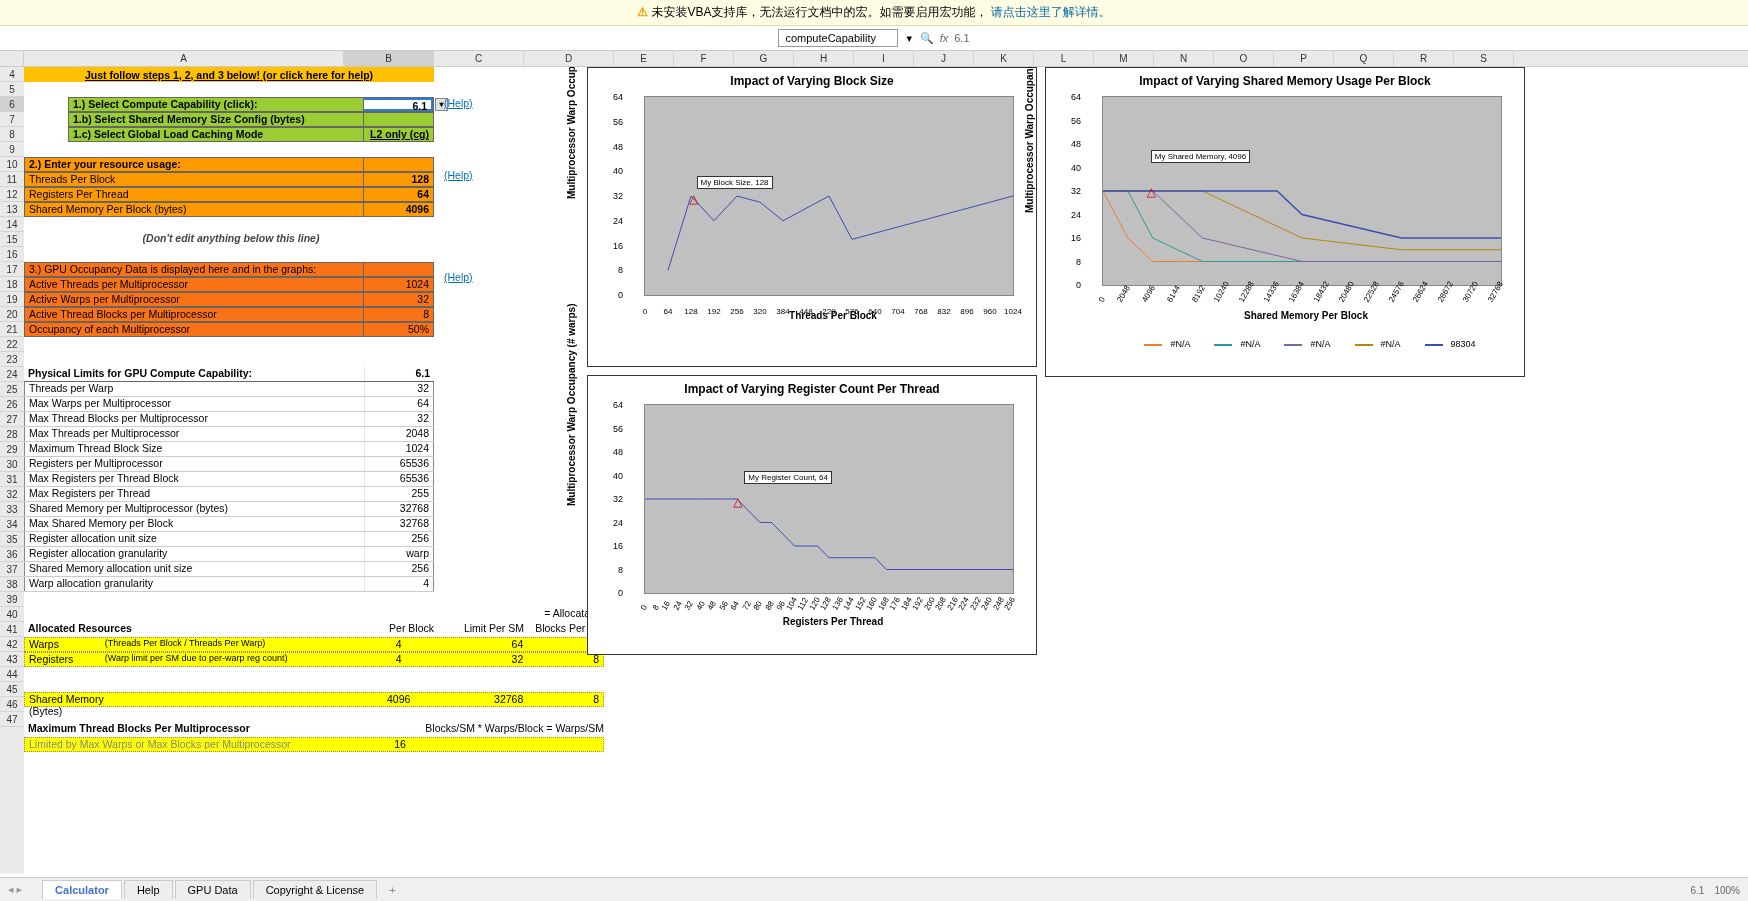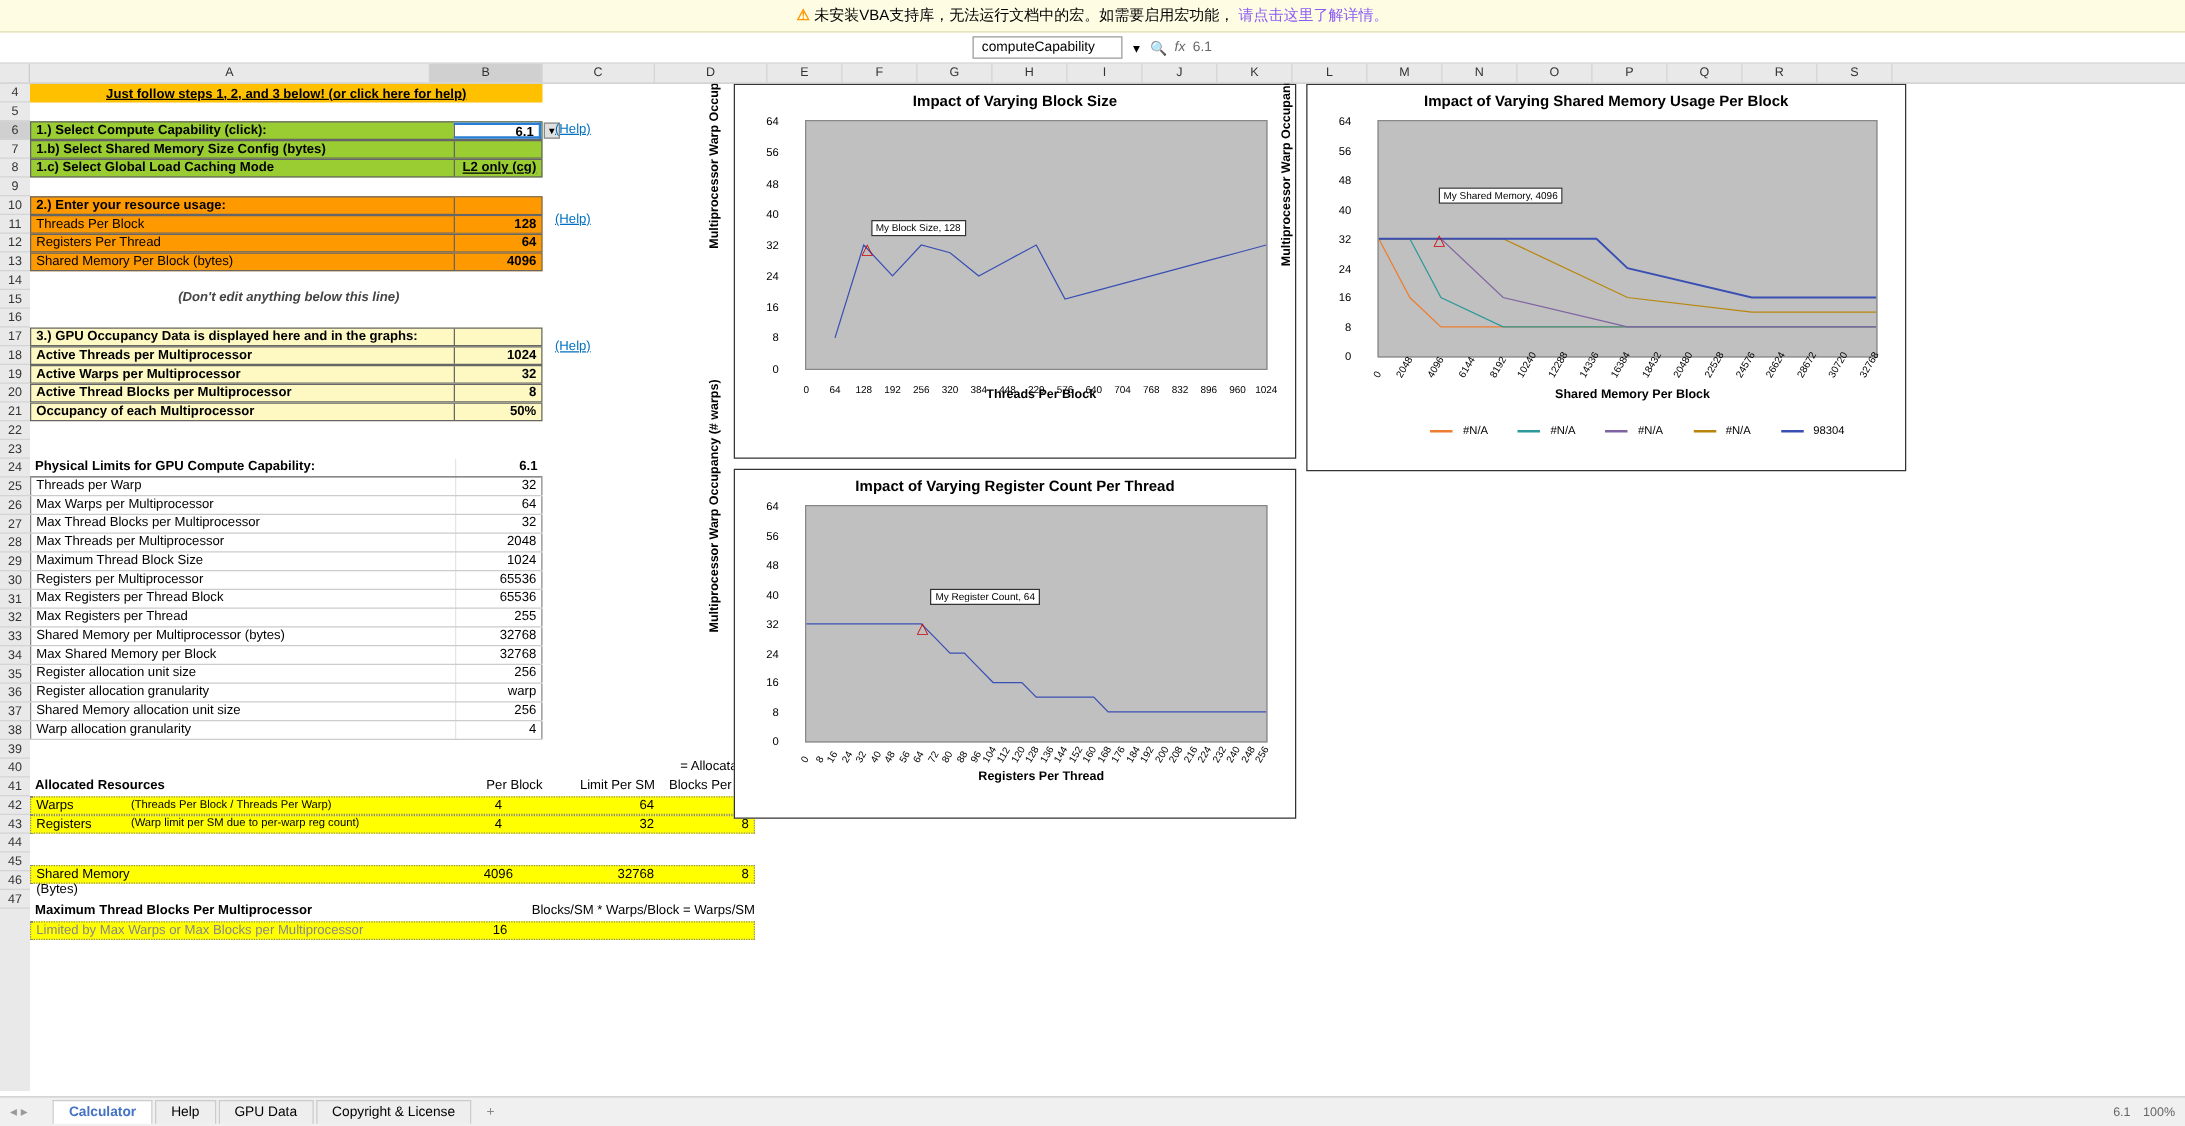--- a/index.html
+++ b/index.html
@@ -1,44 +1,44 @@
 <!DOCTYPE html>
 <html><head>
 <meta charset="utf-8">
 <style>
 * { box-sizing: border-box; margin: 0; padding: 0; }
 body { font-family: Arial, sans-serif; font-size: 11px; background: #fff; overflow: hidden; }
 .notification { background: #fffce4; border-bottom: 1px solid #e0dcb0; padding: 4px; text-align: center; font-size: 12px; }
 .notification .warn-icon { color: #f90; font-weight: bold; }
-.notification a { color: #8b5cf6; text-decoration: none; }
+.notification a { color: #0369a1; text-decoration: none; }
 .formula-bar { display: flex; align-items: center; padding: 3px 6px; border-bottom: 1px solid #ccc; gap: 8px; justify-content: center; }
 .namebox { width: 120px; border: 1px solid #999; padding: 2px 6px; font-size: 11px; background: #fff; }
 .fx-area { display: flex; align-items: center; gap: 6px; font-size: 11px; color: #666; }
 .fx-icon { font-style: italic; }
 .col-headers { display: flex; background: #e9e9e9; border-bottom: 1px solid #ccc; font-size: 10px; color: #333; }
 .row-hdr-gap { width: 24px; border-right: 1px solid #ccc; }
 .col-h { text-align: center; border-right: 1px solid #d4d4d4; padding: 2px 0; }
 .main { display: flex; height: calc(100vh - 95px); overflow: auto; }
 .rownums { width: 24px; background: #e9e9e9; font-size: 10px; color: #333; }
 .rownums div { height: 15px; text-align: center; border-bottom: 1px solid #d4d4d4; line-height: 15px; }
 .rownums .sel { background: #d0d0d0; }
 .sheet { position: relative; }
 
 .leftpanel { position: absolute; left: 0; top: 0; width: 410px; }
 .row { display: flex; height: 15px; font-size: 10.5px; }
 .cell-a { flex: 1; padding-left: 4px; }
 .cell-b { width: 70px; text-align: right; padding-right: 4px; border-left: 1px solid rgba(0,0,0,0.1); }
 .yellowbar { background: #ffc000; font-weight: bold; text-decoration: underline; color: #000; text-align: center; margin-left: 0; }
-.green { background: #9acd32; font-weight: bold; border: 1px solid #666; }
+.green { background: #9acd32; font-weight: bold; border: 1px solid #666; margin-left: 44px; }
 .green .cell-b { border-left: 1px solid #666; }
 .selcell { background: #fff; border: 2px solid #2a7dd4; font-weight: bold; }
 .orange { background: #f90; font-weight: bold; border: 1px solid #666; }
 .orange .cell-b { border-left: 1px solid #666; background:#f90; }
 .note { font-style: italic; color: #444; text-align: center; font-weight: bold; }
-.lblue { background: #fef9c3; font-weight: bold; border: 1px solid #666; }
+.lblue { background: #f97316; font-weight: normal; border: 1px solid #666; }
 .lblue .cell-b { border-left: 1px solid #666; }
 .grayhdr { font-weight: bold; border-bottom: 1px solid #666; }
 .grayrows .row { border-bottom: 1px solid #ccc; }
 .grayrows .row .cell-a { border-left: 1px solid #888; }
 .grayrows .row .cell-b { border-right: 1px solid #888; }
 .yellow2 { background: #ffff00; border: 1px dotted #888; }
 .alloc-box { position:absolute; }
 .alloc-box .hdr2 { font-weight: bold; }
 .smallnote { font-size: 8px; color: #444; }
 .rightpanel { position: absolute; left: 420px; top: 0; width: 160px; font-size: 10.5px; }

